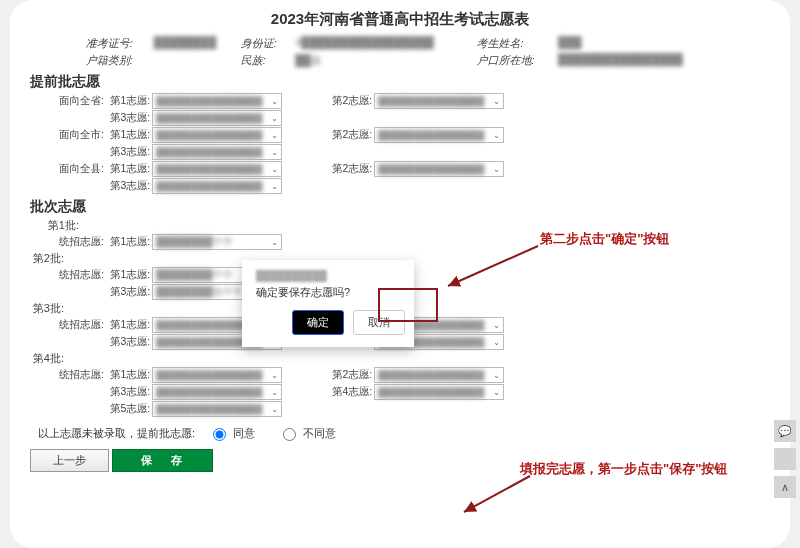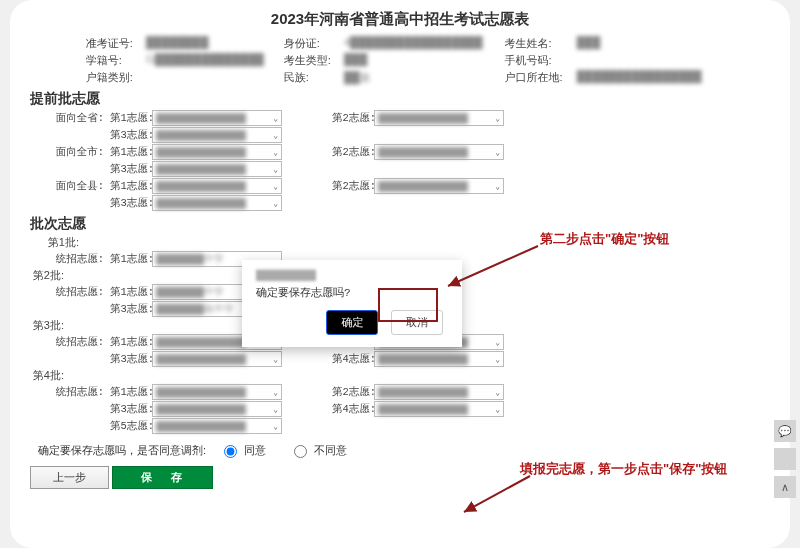--- a/index.html
+++ b/index.html
@@ -31,34 +31,33 @@
   .info-table {
     width: 86%;
     margin: 0 auto 4px auto;
     border-collapse: collapse;
     font-size: 11px;
   }
   .info-table td {
     padding: 1px 4px;
     vertical-align: top;
   }
-  .info-label { color: #444; white-space: nowrap; }
+  .info-label { color: #444; white-space: nowrap; font-style: italic; }
   .info-val { color: #888; filter: blur(2px); }
   .section-hdr {
     font-size: 14px;
     color: #333;
     margin: 4px 0 2px 0;
     font-weight: bold;
   }
   .vol-row {
     display: flex;
     align-items: center;
     margin: 1px 0;
     font-size: 10.5px;
-    font-family: Liberation Mono, monospace;
   }
   .scope-label {
     width: 80px;
     text-align: right;
     padding-right: 6px;
     color: #444;
   }
   .batch-label {
     width: 40px;
     text-align: right;
@@ -112,27 +111,26 @@
     color: #fff;
     font-weight: bold;
     letter-spacing: 8px;
     padding-left: 28px;
   }
   
   .modal {
     position: absolute;
     left: 242px;
     top: 260px;
-    width: 220px;
+    width: 172px;
     background: #fff;
     box-shadow: 0 4px 12px rgba(0,0,0,.25);
-    padding: 10px 19px 12px 14px;
+    padding: 10px 9px 12px 14px;
     font-size: 11px;
     z-index: 5;
-    font-family: Liberation Mono, monospace;
   }
   .modal-host { color: #aaa; font-size: 10px; filter: blur(1.4px); }
   .modal-msg { margin: 4px 0 10px 0; color: #333; }
   .modal-btns { text-align: right; }
   .mbtn {
     display: inline-block;
     padding: 4px 14px;
     font-size: 11px;
     border-radius: 3px;
     cursor: pointer;
@@ -186,28 +184,20 @@
     <tbody>
         <tr>
       <td class="info-label">准考证号:</td>
       <td class="info-val">████████</td>
       <td class="info-label">身份证:</td>
       <td class="info-val">4█████████████████</td>
       <td class="info-label">考生姓名:</td>
       <td class="info-val">███</td>
     </tr>
     <tr>
-      <td class="info-label">学籍号:</td>
-      <td class="info-val">G██████████████</td>
-      <td class="info-label">考生类型:</td>
-      <td class="info-val">███</td>
-      <td class="info-label">手机号码:</td>
-      <td class="info-val"></td>
-    </tr>
-    <tr>
       <td class="info-label">户籍类别:</td>
       <td class="info-val"></td>
       <td class="info-label">民族:</td>
       <td class="info-val">██族</td>
       <td class="info-label">户口所在地:</td>
       <td class="info-val">████████████████</td>
     </tr>
   </tbody>
     </table>
 
@@ -367,21 +357,21 @@
   </div>
   <div class="vol-row sub-indent">
     <span class="item-label" style="margin-left:16px">第5志愿:</span>
     <div class="sel">
         <span class="txt">███████████████</span>
         <span class="caret">⌄</span>
       </div>
   </div>
 
   <div class="consent-row">
-    <span>确定要保存志愿吗，是否同意调剂:</span>
+    <span>以上志愿未被录取，提前批志愿:</span>
     <input type="radio" name="adj" checked="" style="">
     <label>同意</label>
     <input type="radio" name="adj" style="">
     <label>不同意</label>
   </div>
 
   <div class="btn-row">
     <span class="btn">上一步</span>
     <span class="btn btn-primary">保 存</span>
   </div>

